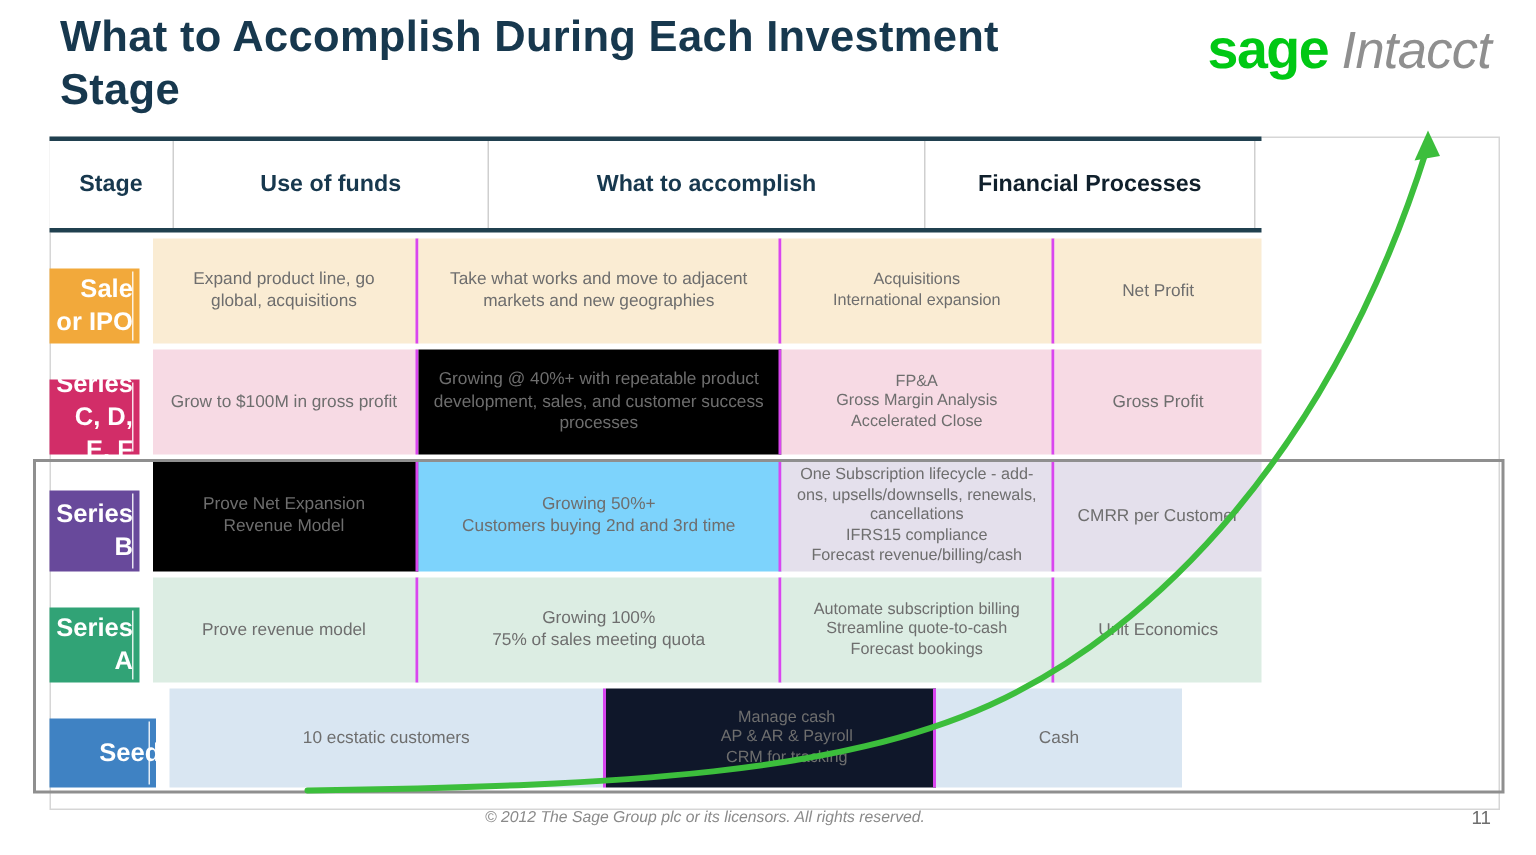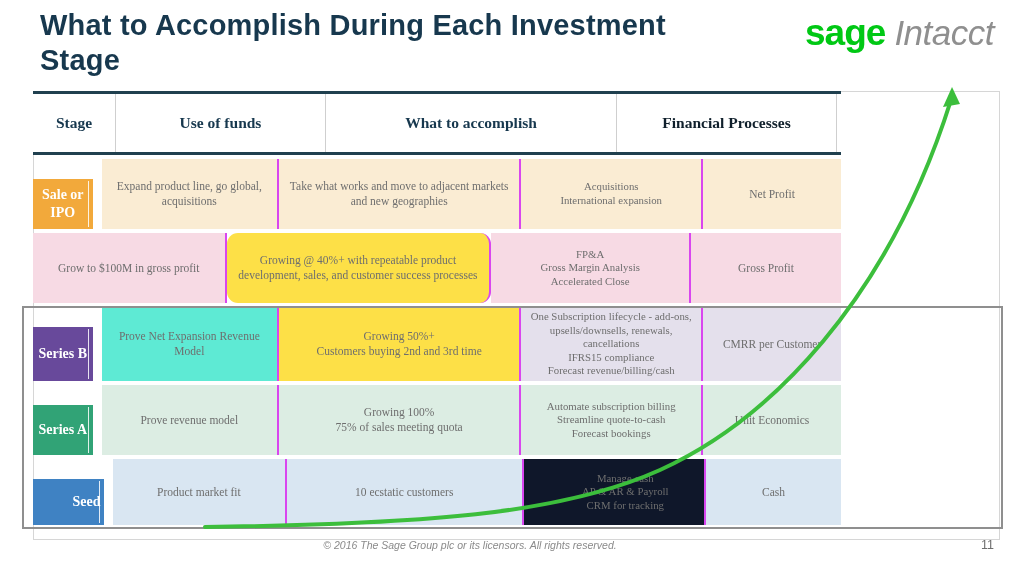--- a/index.html
+++ b/index.html
@@ -7,40 +7,40 @@
          font-family:"Liberation Sans",sans-serif;}
 
   
   .title{position:absolute;left:40px;top:8px;width:640px;font-size:29px;font-weight:bold;
          color:#17384E;line-height:1.22;letter-spacing:.2px;}
   .logo{position:absolute;right:30px;top:12px;display:flex;align-items:baseline;}
   .logo .brand{font-size:37px;font-weight:bold;letter-spacing:-1px;}
   .logo .product{font-size:35px;font-weight:300;margin-left:9px;letter-spacing:-.5px;}
 
   
-  #table{position:absolute;left:33px;top:91px;width:808px;font-family:Liberation Serif, serif;}
+  #table{position:absolute;left:33px;top:91px;width:808px;}
   .table-outline{position:absolute;left:33px;top:91px;width:967px;height:449px;
                  border:1px solid #d6d6d6;pointer-events:none;box-sizing:border-box;}
 
   .thead{display:flex;height:64px;box-sizing:border-box;background:#fff;
          border-top:3px solid #20404F;border-bottom:3px solid #20404F;}
   .hc{display:flex;align-items:center;justify-content:center;font-weight:bold;font-size:15.5px;
       color:#17384E;box-sizing:border-box;border-right:1px solid #cfcfcf;text-align:center;}
   .h-stage{width:83px;}
   .h-funds{width:210px;}
   .h-acc{width:291px;}
   .h-fin{width:220px;color:#10202c;}
   .h-key{width:163px;border-right:none;}
 
   .tbody{margin-top:4px;}
   .trow{display:flex;margin-bottom:4px;}
   .r0{height:70px;} .r1{height:70px;} .r2{height:74px;} .r3{height:70px;} .r4{height:66px;}
 
   .stage-cell{width:71px;margin-right:9px;display:flex;align-items:center;justify-content:center;
-              text-align:center;color:#ffffff;font-weight:bold;font-size:14px;line-height:1.3;
+              text-align:right;color:#ffffff;font-weight:bold;font-size:17px;line-height:1.3;
               position:relative;padding:0 4px;box-sizing:border-box;margin-top:20px;}
   .stage-cell::after{content:"";position:absolute;right:4px;top:2px;bottom:2px;width:1px;
                      background:rgba(255,255,255,.85);}
 
   .cell{display:flex;align-items:center;justify-content:center;text-align:center;
         font-size:11.5px;color:#6E6E6E;line-height:1.3;white-space:pre-line;
         padding:2px 10px;box-sizing:border-box;border-right:2px solid #d946ef;}
   .c-funds{width:212px;}
   .c-acc{width:291px;}
   .c-fin{width:220px;font-size:10.8px;line-height:1.26;padding:2px 4px;}
@@ -91,34 +91,37 @@
           <span>Sale or IPO</span>
         </div>
         <div class="cell band c-funds" style="background: rgb(250, 236, 211);">Expand product line, go global, acquisitions</div>
         <div class="cell band c-acc" style="background: rgb(250, 236, 211);">Take what works and move to adjacent markets and new geographies</div>
         <div class="cell band c-fin" style="background: rgb(250, 236, 211);">Acquisitions
 International expansion</div>
         <div class="cell band c-key" style="background: rgb(250, 236, 211);">Net Profit</div>
       </div>
 
       <div class="trow r1">
+        <div class="stage-cell" style="background: rgb(210, 45, 104);">
+          <span>Series C, D, E, F</span>
+        </div>
         <div class="cell band c-funds" style="background: rgb(247, 218, 228);">Grow to $100M in gross profit</div>
-        <div class="cell band c-acc" style="background: #fde047; border-radius: 11px;">Growing @ 40%+ with repeatable product development, sales, and customer success processes</div>
+        <div class="cell band c-acc" style="background: #000000;">Growing @ 40%+ with repeatable product development, sales, and customer success processes</div>
         <div class="cell band c-fin" style="background: rgb(247, 218, 228);">FP&amp;A
 Gross Margin Analysis
 Accelerated Close</div>
         <div class="cell band c-key" style="background: rgb(247, 218, 228);">Gross Profit</div>
       </div>
 
       <div class="trow r2">
         <div class="stage-cell" style="background: rgb(104, 73, 155);">
           <span>Series B</span>
         </div>
-        <div class="cell band c-funds" style="background: #5eead4;">Prove Net Expansion Revenue Model</div>
-        <div class="cell band c-acc" style="background: #fde047; text-align: center;">Growing 50%+
+        <div class="cell band c-funds" style="background: #000000;">Prove Net Expansion Revenue Model</div>
+        <div class="cell band c-acc" style="background: #7dd3fc; text-align: center;">Growing 50%+
 Customers buying 2nd and 3rd time</div>
         <div class="cell band c-fin" style="background: rgb(228, 224, 236);">One Subscription lifecycle - add-ons, upsells/downsells, renewals, cancellations
 IFRS15 compliance
 Forecast revenue/billing/cash</div>
         <div class="cell band c-key" style="background: rgb(228, 224, 236);">CMRR per Customer</div>
       </div>
 
       <div class="trow r3">
         <div class="stage-cell" style="background: rgb(49, 163, 118);">
           <span>Series A</span>
@@ -129,35 +132,34 @@
         <div class="cell band c-fin" style="background: rgb(220, 237, 227);">Automate subscription billing
 Streamline quote-to-cash
 Forecast bookings</div>
         <div class="cell band c-key" style="background: rgb(220, 237, 227);">Unit Economics</div>
       </div>
 
       <div class="trow r4">
         <div class="stage-cell" style="background: rgb(63, 130, 195); padding-left: 40px;">
           <span>Seed</span>
         </div>
-        <div class="cell band c-funds" style="background: rgb(217, 230, 242);">Product market fit</div>
         <div class="cell band c-acc" style="background: rgb(217, 230, 242);">10 ecstatic customers</div>
         <div class="cell band c-fin" style="background: #0f172a; padding-left: 27px;">Manage cash
 AP &amp; AR &amp; Payroll
 CRM for tracking</div>
         <div class="cell band c-key" style="background: rgb(217, 230, 242);">Cash</div>
       </div>
 
     </div>
     <div class="table-bottom"></div>
   </div>
 
   <div class="highlight-box"></div>
 
   <svg class="curve-svg" viewBox="0 0 1024 570" xmlns="http://www.w3.org/2000/svg">
     <path d="M205,527 C420,524 560,515 660,470 C770,420 888,300 951,100" fill="none" stroke-width="4" stroke-linecap="round" stroke="#3CBE3C"></path>
     <path d="M952,87 L943,107 L960,104 Z" fill="#3CBE3C"></path>
   </svg>
 
-  <div class="copyright">© 2016 The Sage Group plc or its licensors. All rights reserved.</div>
+  <div class="copyright">© 2012 The Sage Group plc or its licensors. All rights reserved.</div>
   <div class="page-number">11</div>
 
 </div>
 
 </body></html>

